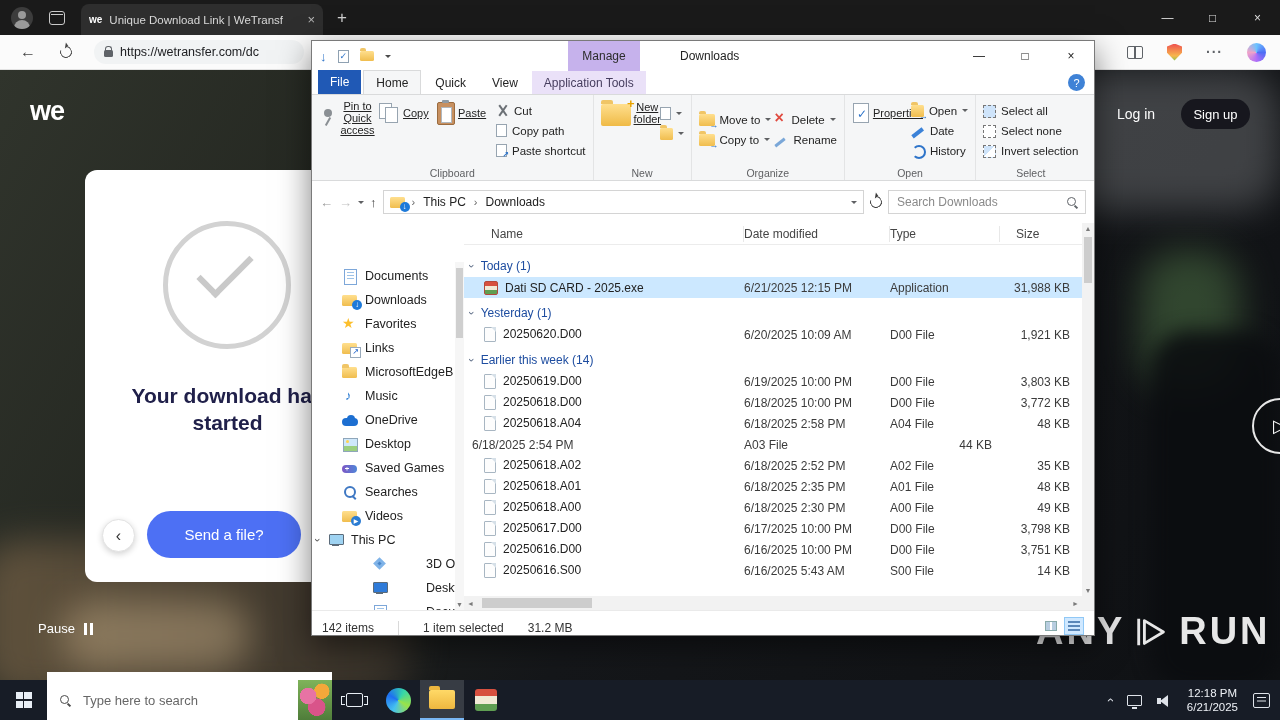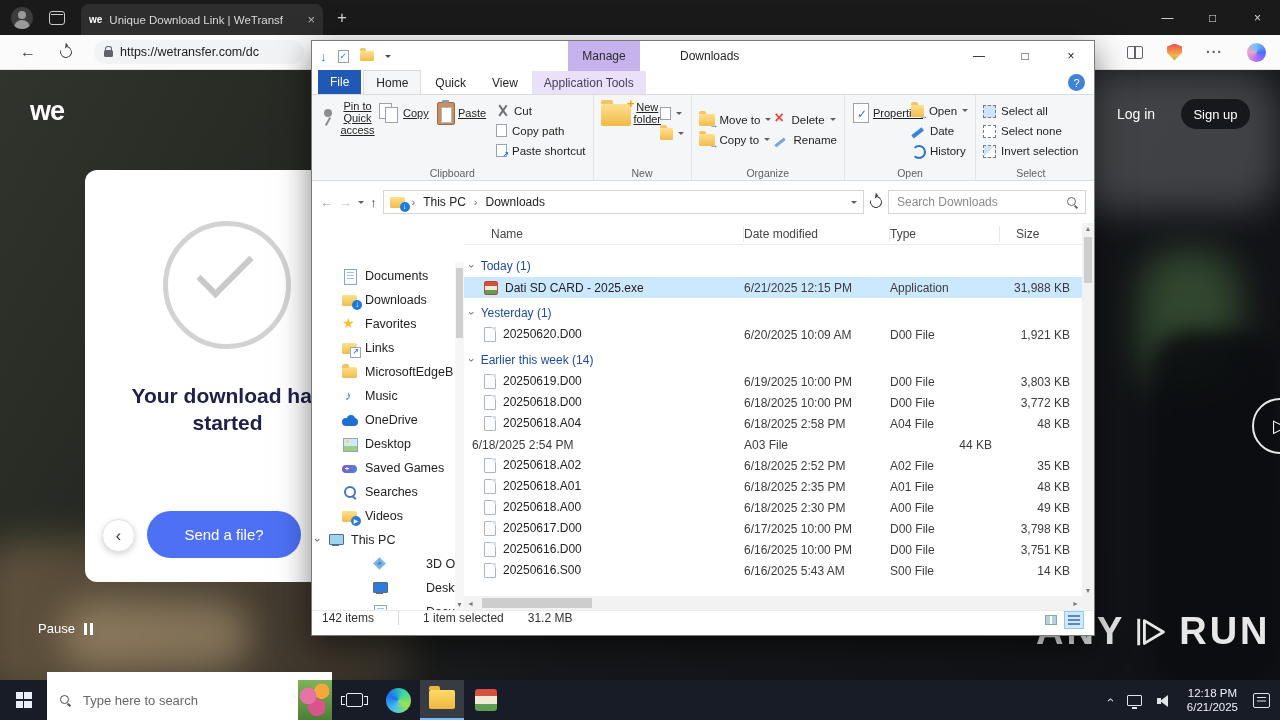--- a/index.html
+++ b/index.html
@@ -208,21 +208,21 @@
   .vscroll{position:absolute;top:0;right:0;bottom:14px;width:12px;background:#f2f2f2;}
   .vscroll .up{position:absolute;top:2px;left:0;right:0;text-align:center;font-size:7px;color:#7a7a7a;}
   .vscroll .down{position:absolute;bottom:2px;left:0;right:0;text-align:center;font-size:7px;color:#7a7a7a;}
   .vscroll .thumb{position:absolute;left:2px;right:2px;top:14px;height:46px;background:#cdcdcd;}
   .hscroll{position:absolute;left:0;right:12px;bottom:0;height:14px;background:#f2f2f2;display:flex;align-items:center;}
   .hscroll .left{position:absolute;left:3px;font-size:7px;color:#7a7a7a;}
   .hscroll .right{position:absolute;right:3px;font-size:7px;color:#7a7a7a;}
   .hscroll .thumb{position:absolute;left:18px;width:110px;top:2px;bottom:2px;background:#cdcdcd;}
   .scorner{position:absolute;right:0;bottom:0;width:12px;height:14px;background:#f2f2f2;}
 
-  .ex-status{position:absolute;left:0;right:0;bottom:0;height:25px;border-top:1px solid #eaeaea;display:flex;align-items:flex-start;padding:0 10px;gap:24px;color:#333;}
+  .ex-status{position:absolute;left:0;right:0;bottom:0;height:25px;border-top:1px solid #eaeaea;display:flex;align-items:flex-end;padding:0 10px;gap:24px;color:#333;}
   .sdiv{width:1px;height:14px;background:#d9d9d9;}
   .vicons{margin-left:auto;display:flex;gap:3px;}
   .vicon{width:20px;height:18px;border:1px solid transparent;display:flex;align-items:center;justify-content:center;}
   .vicon.sel{background:#cfe8ff;border-color:#90c8f6;}
   .vi-lines{width:12px;height:10px;background:repeating-linear-gradient(180deg,#5a87b8 0 2px,transparent 2px 4px);}
   .vi-thumb{width:12px;height:10px;border:1px solid #8aa;background:linear-gradient(90deg,#b8cde0 0 4px,transparent 4px 6px,#b8cde0 6px 10px);}
 
   
   .taskbar{position:absolute;left:0;top:680px;width:1280px;height:40px;background:#171c26;display:flex;align-items:center;z-index:10;}
   .tb-btn{height:40px;display:flex;align-items:center;justify-content:center;flex:none;}

